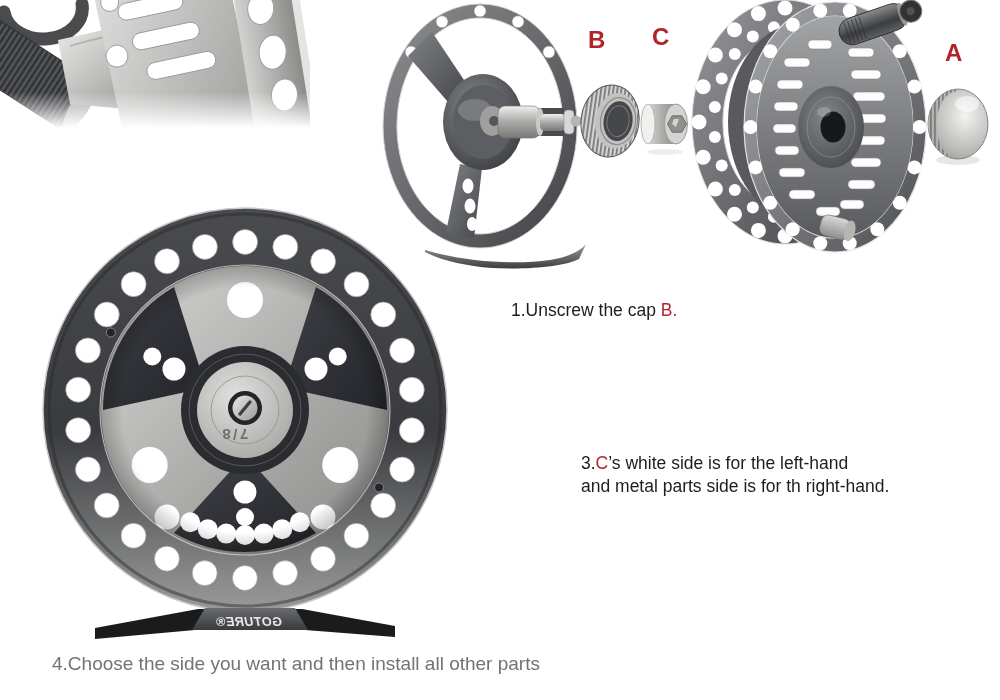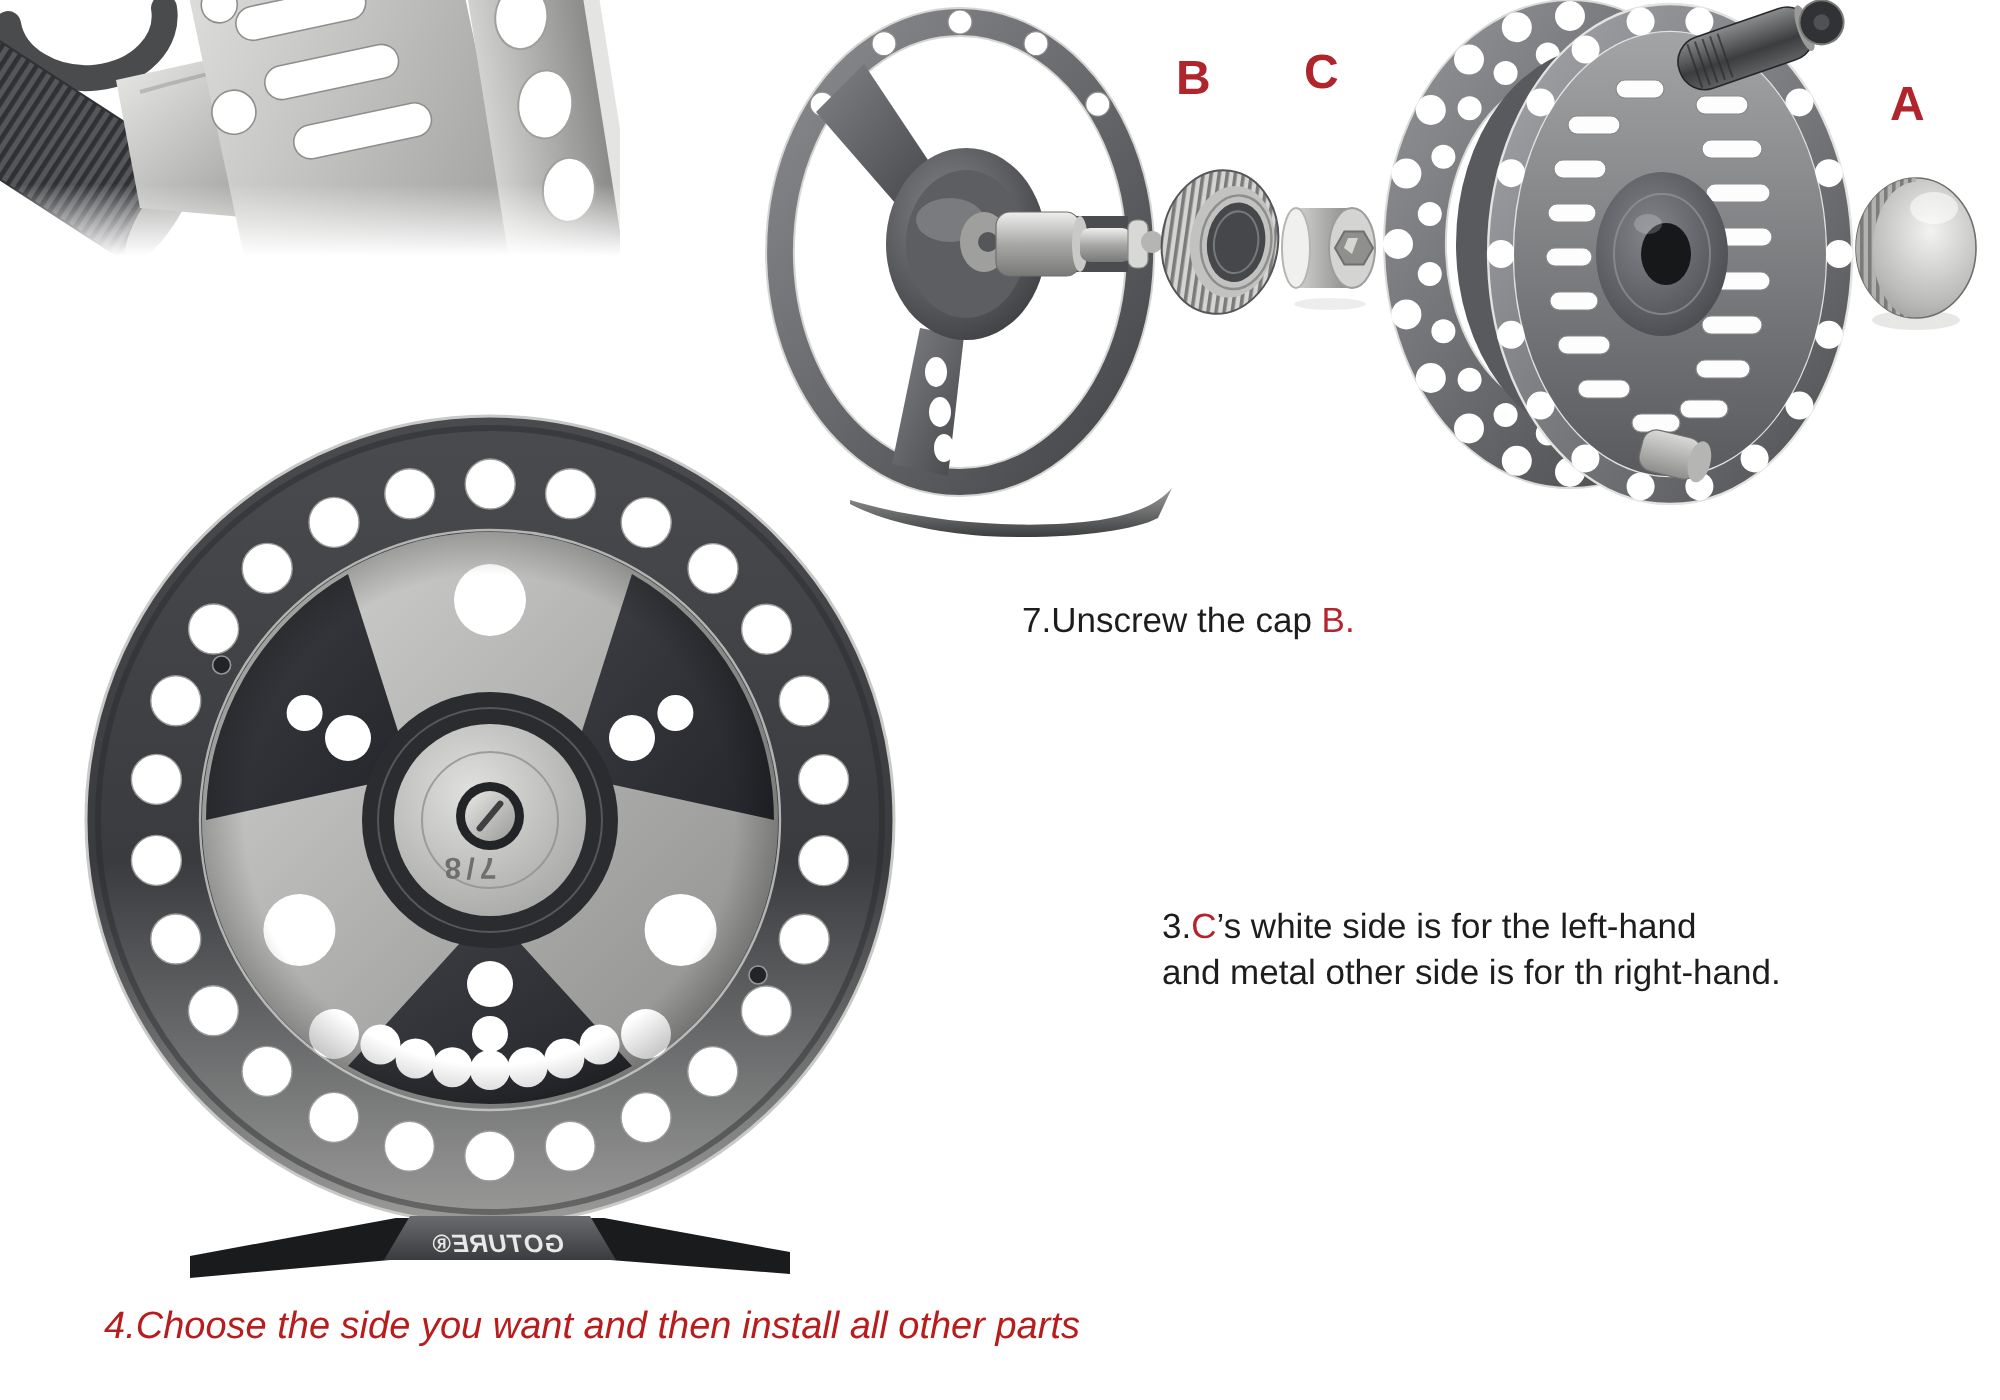--- a/index.html
+++ b/index.html
@@ -429,23 +429,23 @@
       <polygon points="190,405 280,405 293,427 177,427" fill="url(#gPed)"></polygon>
       <text x="0" y="0" transform="translate(234,423) scale(-1,1)" text-anchor="middle" font-size="12.5" font-style="italic" font-weight="bold" fill="#e9e9e7" letter-spacing=".5">GOTURE®</text>
     </g>
   </svg>
 
   <div class="part-label" id="label-b">B</div>
   <div class="part-label" id="label-c">C</div>
   <div class="part-label" id="label-a">A</div>
 
   <div class="caption" id="step2" style="color: rgb(29, 29, 30);">
-    <span>7.Unscrew the cap </span><span class="red" style="color: rgb(181, 36, 44);">B.</span>
+    <span>1.Unscrew the cap </span><span class="red" style="color: rgb(181, 36, 44);">B.</span>
   </div>
 
   <div class="caption" id="step3" style="color: rgb(29, 29, 30);">
     <div><span>3.</span><span class="red" style="color: rgb(181, 36, 44);">C</span><span>’s white side is for the left-hand</span></div>
-    <div>and metal other side is for th right-hand.</div>
+    <div>and metal parts side is for th right-hand.</div>
   </div>
 
-  <div class="caption" id="step4" style="color: #b91c1c; font-style: italic;">4.Choose the side you want and then install all other parts</div>
+  <div class="caption" id="step4" style="color: #737373;">4.Choose the side you want and then install all other parts</div>
 
 </div>
 
 </body></html>

